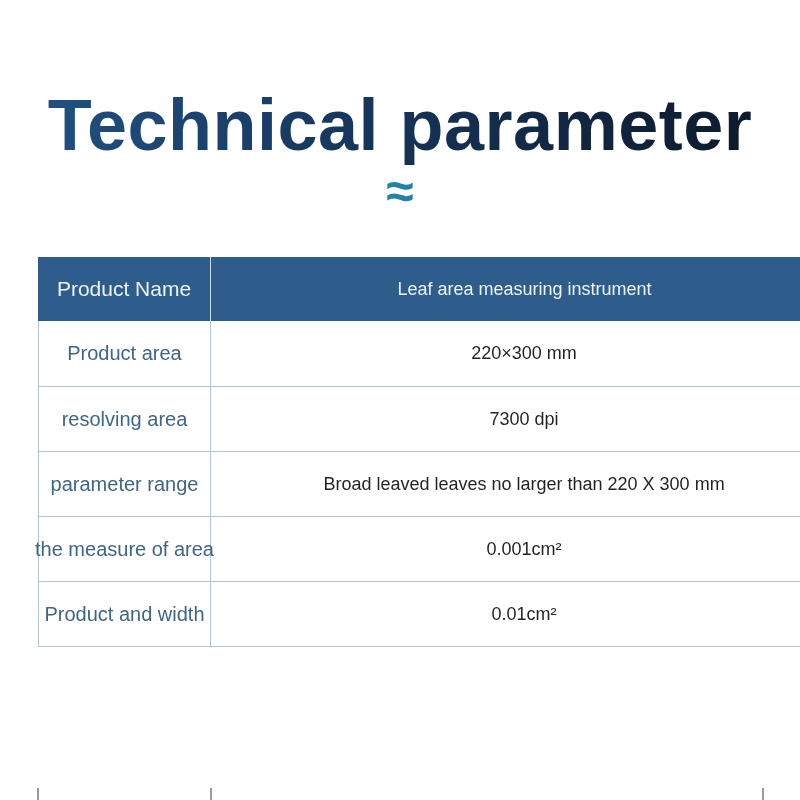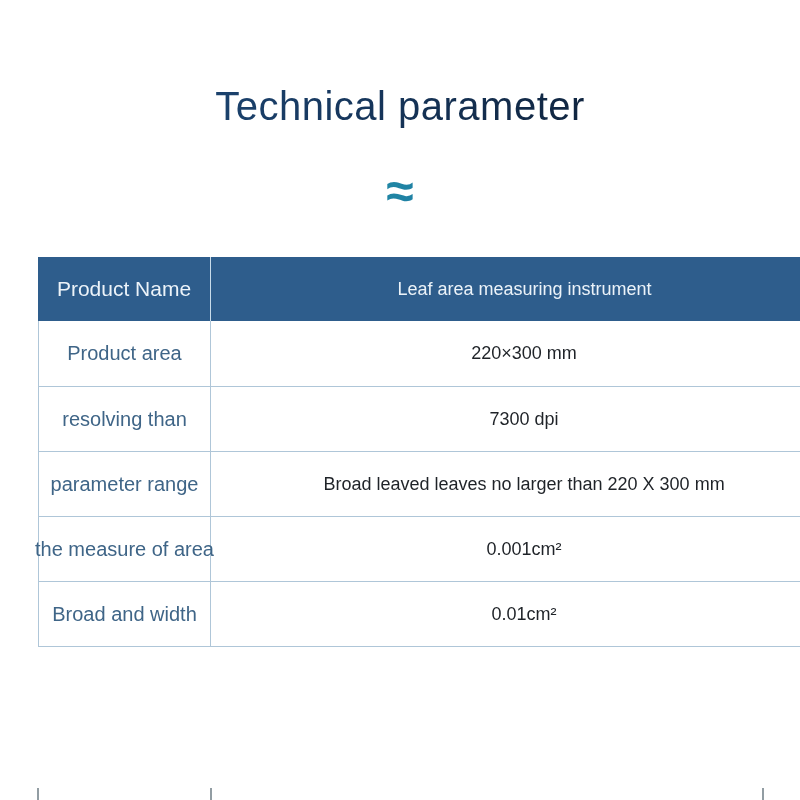--- a/index.html
+++ b/index.html
@@ -14,22 +14,22 @@
     overflow: hidden;
   }
 
   
   .title {
     position: absolute;
     top: 84px;
     left: 0;
     width: 100%;
     text-align: center;
-    font-size: 40px;
-    font-weight: normal;
+    font-size: 72px;
+    font-weight: bold;
     letter-spacing: 0.5px;
     color: var(--title-mid, #16365c);
     white-space: nowrap;
   }
   @supports ((background-clip: text) or (-webkit-background-clip: text)) {
     .title {
       background: linear-gradient(104deg,
         var(--title-start, #235486) 0%,
         var(--title-mid, #16365c) 45%,
         var(--title-end, #0b1626) 100%);
@@ -142,36 +142,36 @@
       <div class="cell c1">Product Name</div>
       <div class="cell c2">Leaf area measuring instrument</div>
     </div>
 
     <div class="row body">
       <div class="cell c1">Product area</div>
       <div class="cell c2">220×300 mm</div>
     </div>
 
     <div class="row body">
-      <div class="cell c1">resolving than</div>
+      <div class="cell c1">resolving area</div>
       <div class="cell c2">7300 dpi</div>
     </div>
 
     <div class="row body">
       <div class="cell c1">parameter range</div>
       <div class="cell c2">Broad leaved leaves no larger than 220 X 300 mm</div>
     </div>
 
     <div class="row body">
       <div class="cell c1">the measure of area</div>
       <div class="cell c2">0.001cm²</div>
     </div>
 
     <div class="row body">
-      <div class="cell c1">Broad and width</div>
+      <div class="cell c1">Product and width</div>
       <div class="cell c2">0.01cm²</div>
     </div>
 
   </div>
 
   <div class="stub s1"></div>
   <div class="stub s2"></div>
   <div class="stub s3"></div>
 
 </div>

